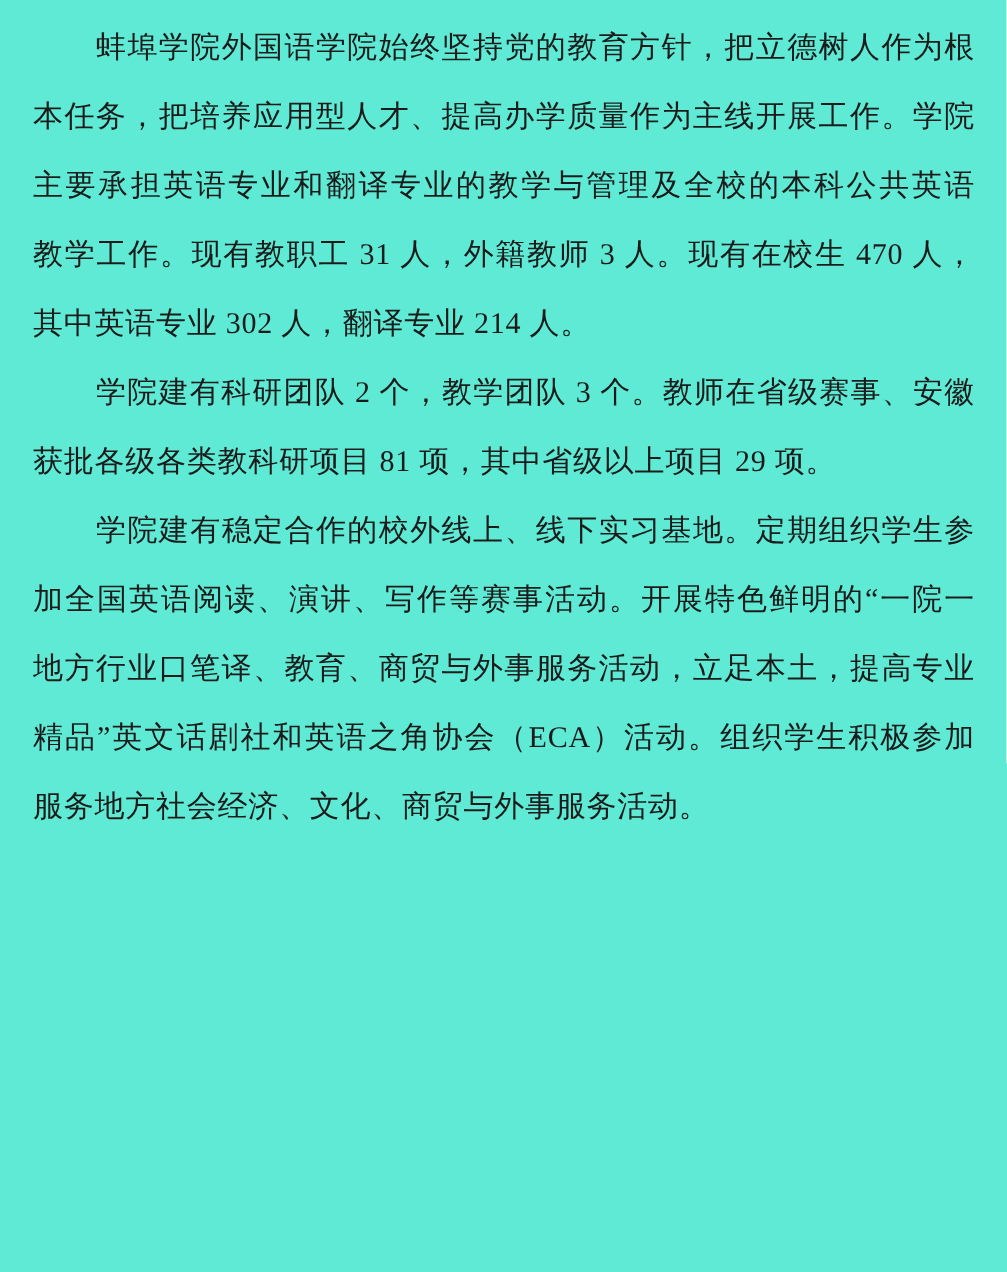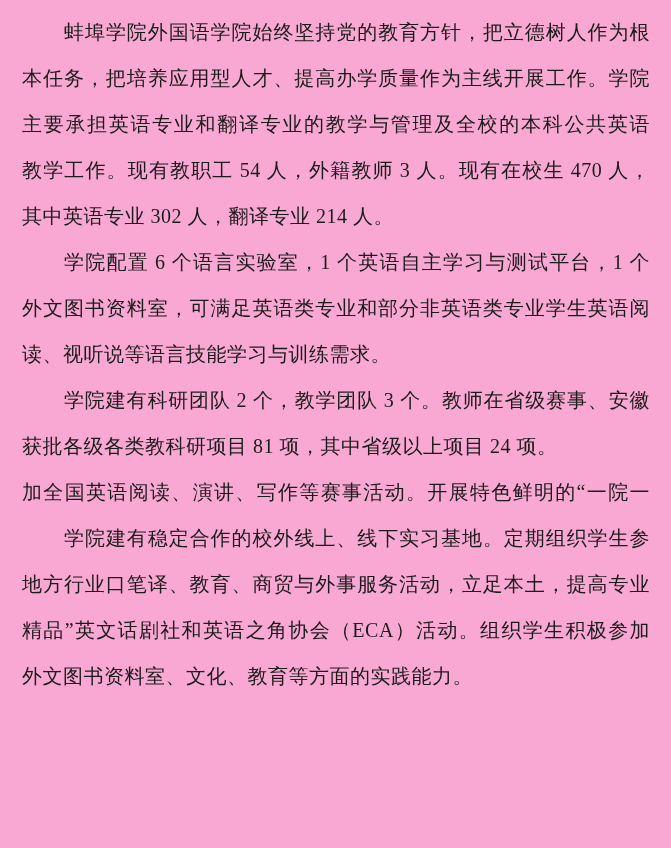--- a/index.html
+++ b/index.html
@@ -5,21 +5,21 @@
   html, body {
     margin: 0;
     padding: 0;
     background: #ffffff;
   }
   .page {
     position: relative;
     width: 671px;
     height: 848px;
     box-sizing: border-box;
-    background: #f9a8d4;
+    background: #5eead4;
     padding: 9px 21px 0 22px;
     overflow: hidden;
     font-family: "Liberation Serif", "DejaVu Serif", serif;
     font-size: 20px;
     color: #1b1b1b;
   }
   .paragraph {
     margin: 0;
     padding: 0;
   }
@@ -42,36 +42,31 @@
 </style>
 </head>
 <body>
 
 <div class="page">
 
   <div class="paragraph">
     <div class="line indent">蚌埠学院外国语学院始终坚持党的教育方针，把立德树人作为根</div>
     <div class="line">本任务，把培养应用型人才、提高办学质量作为主线开展工作。学院</div>
     <div class="line">主要承担英语专业和翻译专业的教学与管理及全校的本科公共英语</div>
-    <div class="line">教学工作。现有教职工 54 人，外籍教师 3 人。现有在校生 470 人，</div>
+    <div class="line">教学工作。现有教职工 31 人，外籍教师 3 人。现有在校生 470 人，</div>
     <div class="line para-end">其中英语专业 302 人，翻译专业 214 人。</div>
   </div>
 
+
   <div class="paragraph">
-    <div class="line indent">学院配置 6 个语言实验室，1 个英语自主学习与测试平台，1 个</div>
-    <div class="line">外文图书资料室，可满足英语类专业和部分非英语类专业学生英语阅</div>
-    <div class="line para-end">读、视听说等语言技能学习与训练需求。</div>
+    <div class="line indent">学院建有科研团队 2 个，教学团队 3 个。教师在省级赛事、安徽</div>
+    <div class="line para-end">获批各级各类教科研项目 81 项，其中省级以上项目 29 项。</div>
   </div>
 
   <div class="paragraph">
-    <div class="line indent">学院建有科研团队 2 个，教学团队 3 个。教师在省级赛事、安徽</div>
-    <div class="line para-end">获批各级各类教科研项目 81 项，其中省级以上项目 24 项。</div>
-  </div>
-
-  <div class="paragraph">
+    <div class="line indent">学院建有稳定合作的校外线上、线下实习基地。定期组织学生参</div>
     <div class="line">加全国英语阅读、演讲、写作等赛事活动。开展特色鲜明的“一院一</div>
-    <div class="line indent">学院建有稳定合作的校外线上、线下实习基地。定期组织学生参</div>
     <div class="line">地方行业口笔译、教育、商贸与外事服务活动，立足本土，提高专业</div>
     <div class="line">精品”英文话剧社和英语之角协会（ECA）活动。组织学生积极参加</div>
-    <div class="line para-end">外文图书资料室、文化、教育等方面的实践能力。</div>
+    <div class="line para-end">服务地方社会经济、文化、商贸与外事服务活动。</div>
   </div>
 
 </div>
 
 </body></html>

